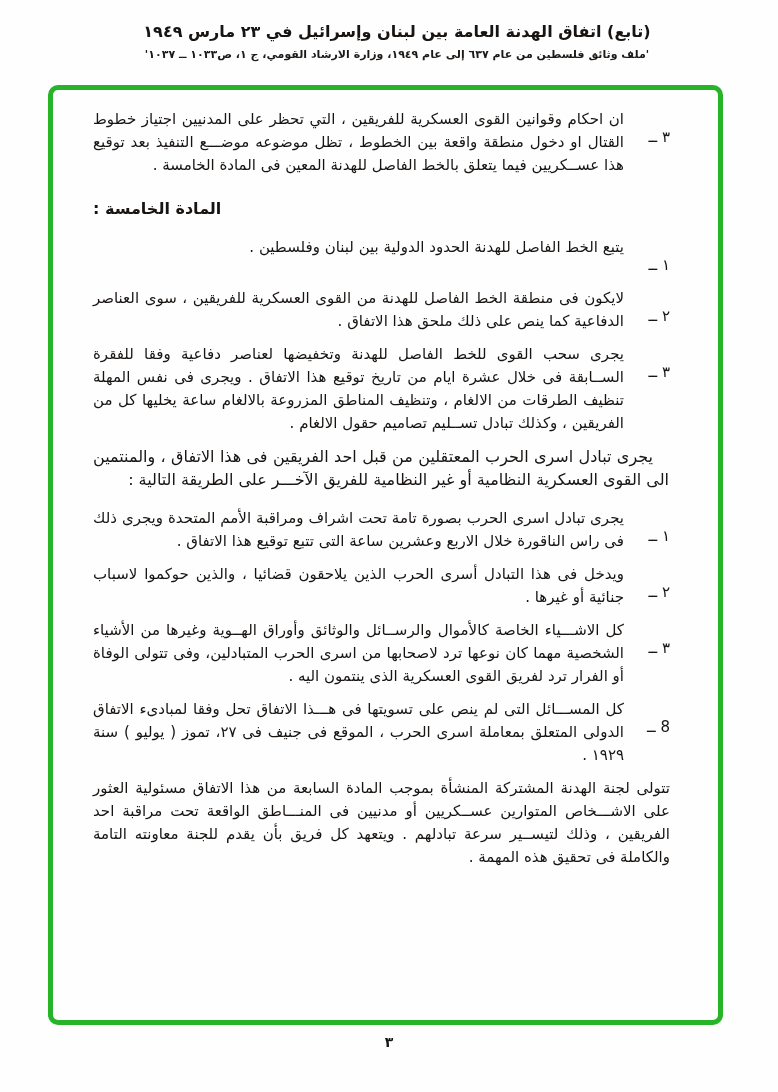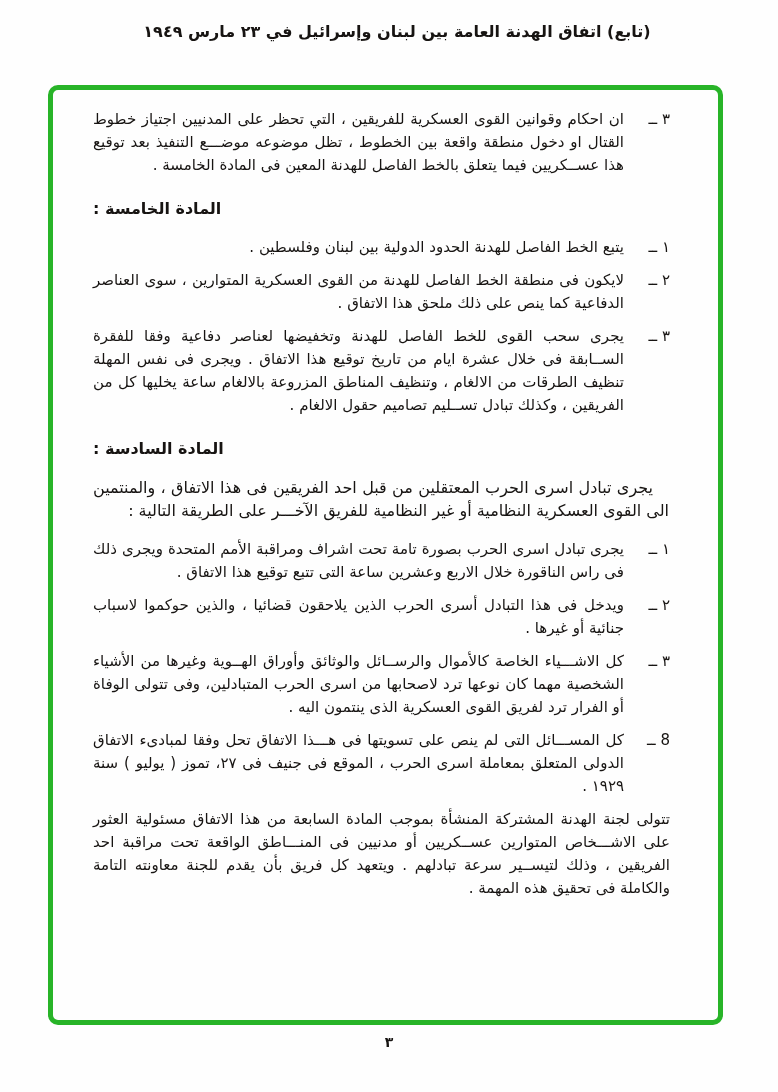--- a/index.html
+++ b/index.html
@@ -46,20 +46,21 @@
     display: flex;
     gap: 6px;
     margin-bottom: 10px;
     font-size: 15px;
     line-height: 23px;
     text-align: justify;
   }
   .clause .num {
     flex: 0 0 40px;
     white-space: nowrap;
+    margin-top: 18px;
   }
   .clause .txt { flex: 1; }
   .article-heading {
     font-size: 16px;
     font-weight: bold;
     margin: 22px 0 18px 0;
     text-align: left;
   }
   .first-block { margin-top: 2px; }
   .intro-para {
@@ -76,45 +77,45 @@
     text-align: center;
     font-size: 14px;
     font-weight: bold;
   }
 </style>
 </head>
 <body>
 
 <header class="doc-header">
   <h1 class="doc-title">(تابع) اتفاق الهدنة العامة بين لبنان وإسرائيل في ٢٣ مارس ١٩٤٩</h1>
+  <div class="doc-subtitle">'ملف وثائق فلسطين من عام ٦٣٧ إلى عام ١٩٤٩، وزارة الارشاد القومي، ج ١، ص١٠٣٣ ــ ١٠٣٧'</div>
 </header>
 
 <div class="green-box">
 
   <div class="clause first-block">
     <span class="num">٣ ــ</span>
     <span class="txt">ان احكام وقوانين القوى العسكرية للفريقين ، التي تحظر على المدنيين اجتياز خطوط القتال او دخول منطقة واقعة بين الخطوط ، تظل موضوعه موضـــع التنفيذ بعد توقيع هذا عســكريين فيما يتعلق بالخط الفاصل للهدنة المعين فى المادة الخامسة .</span>
   </div>
 
   <h2 class="article-heading">المادة الخامسة :</h2>
 
   <div class="clause">
     <span class="num">١ ــ</span>
     <span class="txt">يتبع الخط الفاصل للهدنة الحدود الدولية بين لبنان وفلسطين .</span>
   </div>
   <div class="clause">
     <span class="num">٢ ــ</span>
-    <span class="txt">لايكون فى منطقة الخط الفاصل للهدنة من القوى العسكرية المتوارين ، سوى العناصر الدفاعية كما ينص على ذلك ملحق هذا الاتفاق .</span>
+    <span class="txt">لايكون فى منطقة الخط الفاصل للهدنة من القوى العسكرية للفريقين ، سوى العناصر الدفاعية كما ينص على ذلك ملحق هذا الاتفاق .</span>
   </div>
   <div class="clause">
     <span class="num">٣ ــ</span>
     <span class="txt">يجرى سحب القوى للخط الفاصل للهدنة وتخفيضها لعناصر دفاعية وفقا للفقرة الســابقة فى خلال عشرة ايام من تاريخ توقيع هذا الاتفاق . ويجرى فى نفس المهلة تنظيف الطرقات من الالغام ، وتنظيف المناطق المزروعة بالالغام ساعة يخليها كل من الفريقين ، وكذلك تبادل تســليم تصاميم حقول الالغام .</span>
   </div>
 
-  <h2 class="article-heading">المادة السادسة :</h2>
 
   <p class="intro-para">يجرى تبادل اسرى الحرب المعتقلين من قبل احد الفريقين فى هذا الاتفاق ، والمنتمين الى القوى العسكرية النظامية أو غير النظامية للفريق الآخـــر على الطريقة التالية :</p>
 
   <div class="clause">
     <span class="num">١ ــ</span>
     <span class="txt">يجرى تبادل اسرى الحرب بصورة تامة تحت اشراف ومراقبة الأمم المتحدة ويجرى ذلك فى راس الناقورة خلال الاربع وعشرين ساعة التى تتبع توقيع هذا الاتفاق .</span>
   </div>
   <div class="clause">
     <span class="num">٢ ــ</span>
     <span class="txt">ويدخل فى هذا التبادل أسرى الحرب الذين يلاحقون قضائيا ، والذين حوكموا لاسباب جنائية أو غيرها .</span>

